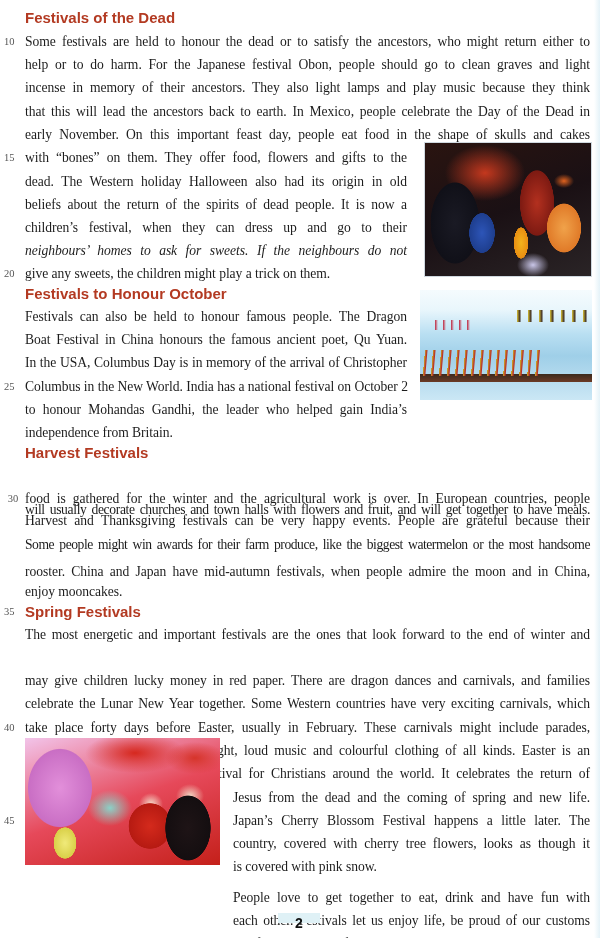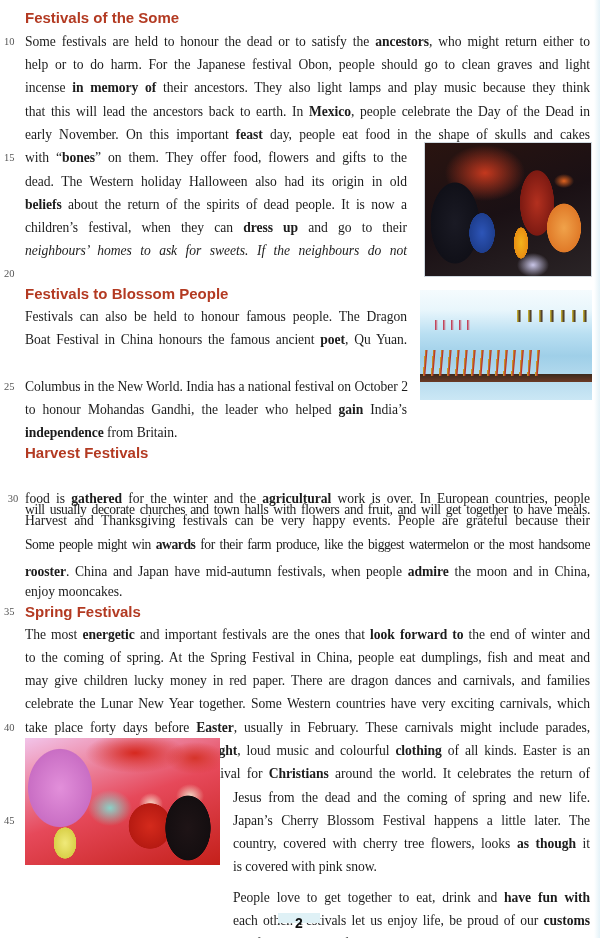--- a/index.html
+++ b/index.html
@@ -22,21 +22,21 @@
     }
     .ln {
       position: absolute; left: 4px; width: 18px;
       font-size: 10.5px; color: #555; line-height: 23px;
     }
     .line {
       position: absolute; left: 25px; white-space: nowrap;
       font-size: 13.6px; line-height: 23px; letter-spacing: -0.05px;
     }
     .line.j { text-align: justify; text-align-last: justify; }
-    .line b { font-weight: bold; }
+    .line b { font-weight: normal; }
 
     .photo { position: absolute; overflow: hidden; }
     .ph-halloween {
       left: 424px; top: 142px; width: 166px; height: 133px;
       background:
         radial-gradient(ellipse 28px 40px at 139px 85px, #f0a24a 0%, #e07a28 60%, transparent 62%),
         radial-gradient(ellipse 10px 7px at 139px 38px, #e0621f 0%, transparent 100%),
         radial-gradient(ellipse 18px 28px at 57px 90px, #2d55b8 0%, #1e3e8e 70%, transparent 72%),
         radial-gradient(ellipse 10px 22px at 96px 100px, #f3b31c 0%, #e98e12 70%, transparent 72%),
         radial-gradient(ellipse 16px 12px at 108px 122px, #c9c6e8 0%, transparent 100%),
@@ -80,60 +80,61 @@
       color: #111;
     }
   </style>
 </head>
 <body>
 
 <div class="edge-strip"></div>
 
 <div class="page">
 
-  <div class="h" style="top:9px;">Festivals of the Some</div>
+  <div class="h" style="top:9px;">Festivals of the Dead</div>
   <div class="ln" style="top:30px;">10</div>
   <div class="line j" style="top:30px;width:565px;">Some festivals are held to honour the dead or to satisfy the <b>ancestors</b>, who might return either to</div>
   <div class="line j" style="top:53px;width:565px;">help or to do harm. For the Japanese festival Obon, people should go to clean graves and light</div>
   <div class="line j" style="top:76px;width:565px;">incense <b>in memory of</b> their ancestors. They also light lamps and play music because they think</div>
   <div class="line j" style="top:100px;width:565px;">that this will lead the ancestors back to earth. In <b>Mexico</b>, people celebrate the Day of the Dead in</div>
   <div class="line j" style="top:123px;width:565px;">early November. On this important <b>feast</b> day, people eat food in the shape of skulls and cakes</div>
   <div class="ln" style="top:146px;">15</div>
   <div class="line j" style="top:146px;width:382px;">with “<b>bones</b>” on them. They offer food, flowers and gifts to the</div>
   <div class="line j" style="top:170px;width:382px;">dead. The Western holiday Halloween also had its origin in old</div>
   <div class="line j" style="top:193px;width:382px;"><b>beliefs</b> about the return of the spirits of dead people. It is now a</div>
   <div class="line j" style="top:216px;width:382px;">children’s festival, when they can <b>dress up</b> and go to their</div>
   <div class="line j" style="top:239px;width:382px;font-style:italic;">neighbours’ homes to ask for sweets. If the neighbours do not</div>
   <div class="ln" style="top:262px;">20</div>
+  <div class="line" style="top:262px;">give any sweets, the children might <b>play a trick on</b> them.</div>
 
   <div class="photo ph-halloween" title="photo of children in Halloween costumes trick-or-treating"></div>
 
-  <div class="h" style="top:285px;">Festivals to Blossom People</div>
+  <div class="h" style="top:285px;">Festivals to Honour October</div>
   <div class="line j" style="top:305px;width:382px;">Festivals can also be held to honour famous people. The Dragon</div>
   <div class="line j" style="top:328px;width:382px;">Boat Festival in China honours the famous ancient <b>poet</b>, Qu Yuan.</div>
+  <div class="line j" style="top:351px;width:382px;">In the USA, Columbus Day is in memory of the <b>arrival</b> of Christopher</div>
   <div class="ln" style="top:375px;">25</div>
   <div class="line j" style="top:375px;width:382px;">Columbus in the New World. India has a national festival on October 2</div>
   <div class="line" style="top:421px;"><b>independence</b> from Britain.</div>
   <div class="line j" style="top:398px;width:382px;">to honour Mohandas Gandhi, the leader who helped <b>gain</b> India’s</div>
 
   <div class="photo ph-dragonboat" title="photo of dragon boat race on water"></div>
 
   <div class="h" style="top:444px;">Harvest Festivals</div>
   <div class="line j" style="top:464px;width:565px;margin-top:45px;">Harvest and Thanksgiving festivals can be very happy events. People are grateful because their</div>
   <div class="ln" style="top:487px;text-align:center;">30</div>
   <div class="line j" style="top:487px;width:565px;">food is <b>gathered</b> for the winter and the <b>agricultural</b> work is over. In European countries, people</div>
   <div class="line j" style="top:498px;width:565px;letter-spacing:-0.35px;">will usually decorate churches and town halls with flowers and fruit, and will get together to have meals.</div>
   <div class="line j" style="top:533px;width:565px;letter-spacing:-0.45px;">Some people might win <b>awards</b> for their farm produce, like the biggest watermelon or the most handsome</div>
   <div class="line j" style="top:560px;width:565px;"><b>rooster</b>. China and Japan have mid-autumn festivals, when people <b>admire</b> the moon and in China,</div>
   <div class="line" style="top:580px;">enjoy mooncakes.</div>
 
   <div class="ln" style="top:600px;">35</div>
   <div class="h" style="top:603px;">Spring Festivals</div>
   <div class="line j" style="top:623px;width:565px;">The most <b>energetic</b> and important festivals are the ones that <b>look forward to</b> the end of winter and</div>
-  <div class="line j" style="top:646px;width:565px;">to the coming of spring. At the Spring Festival in China, people eat dumplings, fish and meat and</div>
   <div class="line j" style="top:669px;width:565px;">may give children lucky money in red paper. There are dragon dances and carnivals, and families</div>
   <div class="line j" style="top:692px;width:565px;">celebrate the Lunar New Year together. Some Western countries have very exciting carnivals, which</div>
   <div class="ln" style="top:716px;">40</div>
   <div class="line j" style="top:716px;width:565px;">take place forty days before <b>Easter</b>, usually in February. These carnivals might include parades,</div>
   <div class="line j" style="top:739px;width:565px;">dancing in the streets <b>day and night</b>, loud music and colourful <b>clothing</b> of all kinds. Easter is an</div>
   <div class="line j" style="top:762px;width:565px;">important religious and social festival for <b>Christians</b> around the world. It celebrates the return of</div>
   <div class="line j" style="top:786px;left:233px;width:357px;">Jesus from the dead and the coming of spring and new life.</div>
   <div class="ln" style="top:809px;">45</div>
   <div class="line j" style="top:809px;left:233px;width:357px;">Japan’s Cherry Blossom Festival happens a little later. The</div>
   <div class="line j" style="top:832px;left:233px;width:357px;">country, covered with cherry tree flowers, looks <b>as though</b> it</div>

